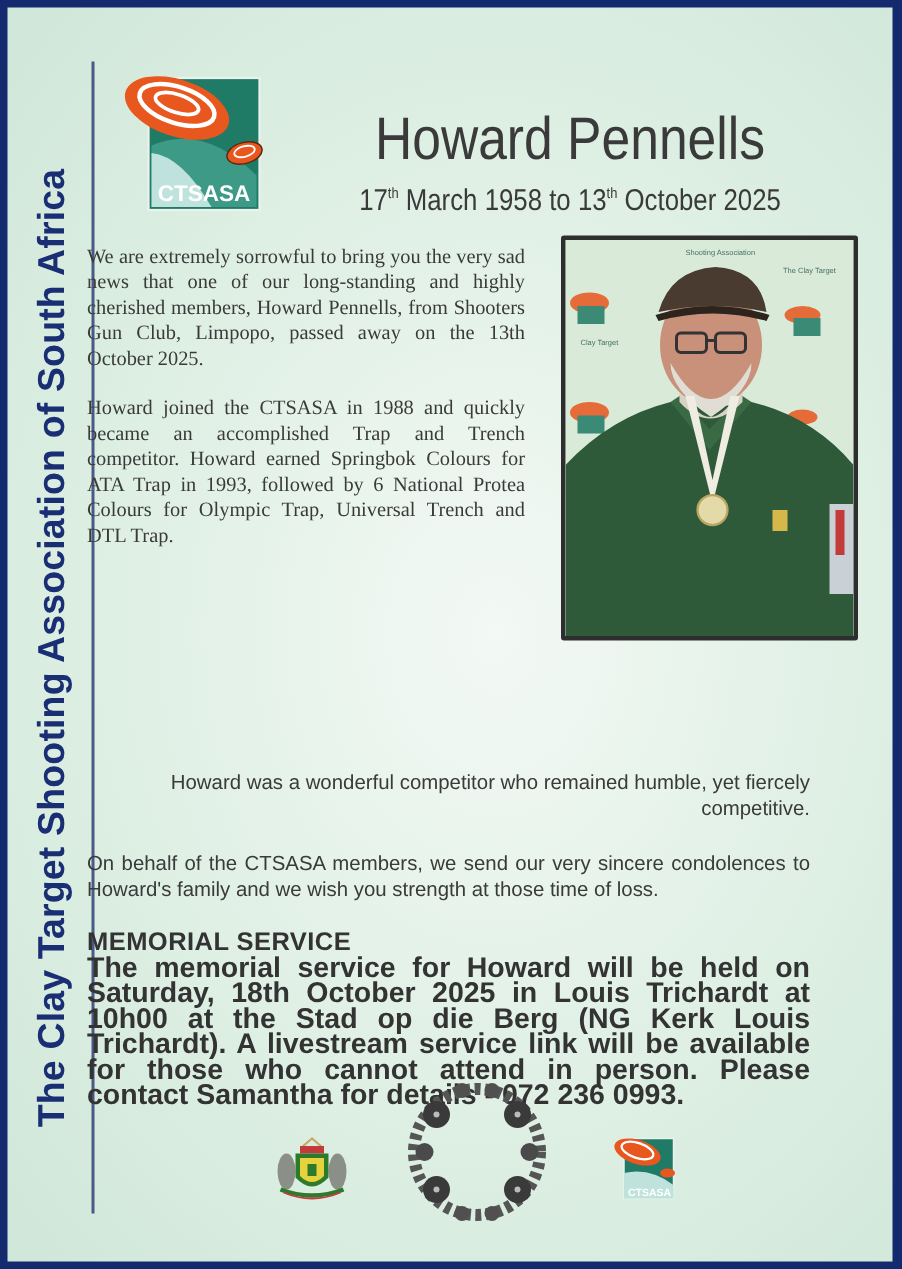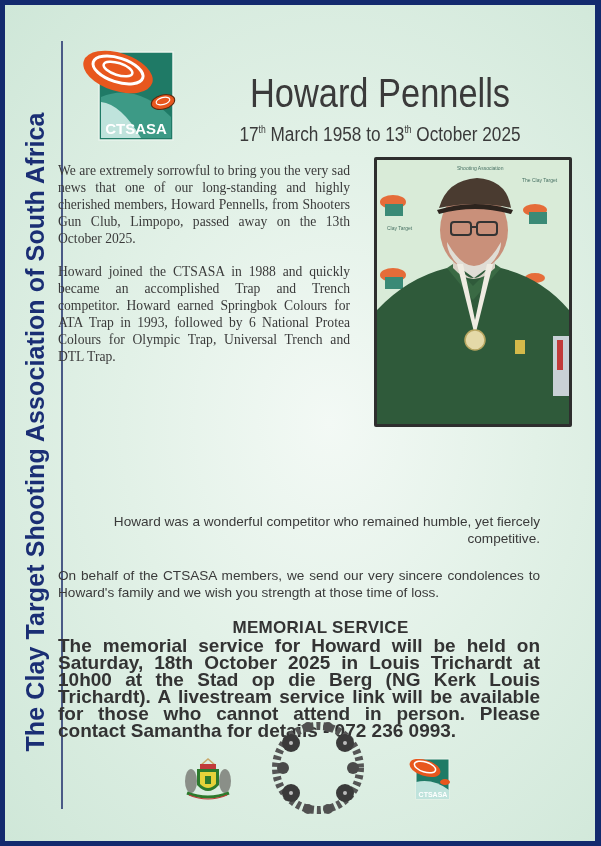--- a/index.html
+++ b/index.html
@@ -51,21 +51,21 @@
     width: 100%; height: 100%; position: relative; overflow: hidden;
     background: linear-gradient(#dfeee0, #cfe3cf);
   }
   .para {
     position: absolute; left: 18px; color: #3a3a3a;
     font-size: 13.6px; line-height: 17px; text-align: justify;
   }
   .para.narrow { width: 292px; left: 53px; font-family: Liberation Serif, serif; }
   .para.wide { width: 482px; left: 53px; }
   .memorial-heading {
-    position: absolute; left: 53px; top: 613px; width: 525px; text-align: center;
+    position: absolute; left: 53px; top: 613px; width: 525px; text-align: left;
     font-weight: bold; font-size: 17px; color: #333; letter-spacing: 0.3px;
   }
   .memorial-text {
     position: absolute; left: 53px; top: 632px; width: 482px;
     font-size: 19px; line-height: 17px; color: #333;
     text-align: justify;
     font-stretch: condensed;
     font-weight: bold;
   }
   .footer-arms { position: absolute; left: 178px; top: 752px; width: 50px; height: 46px; }

